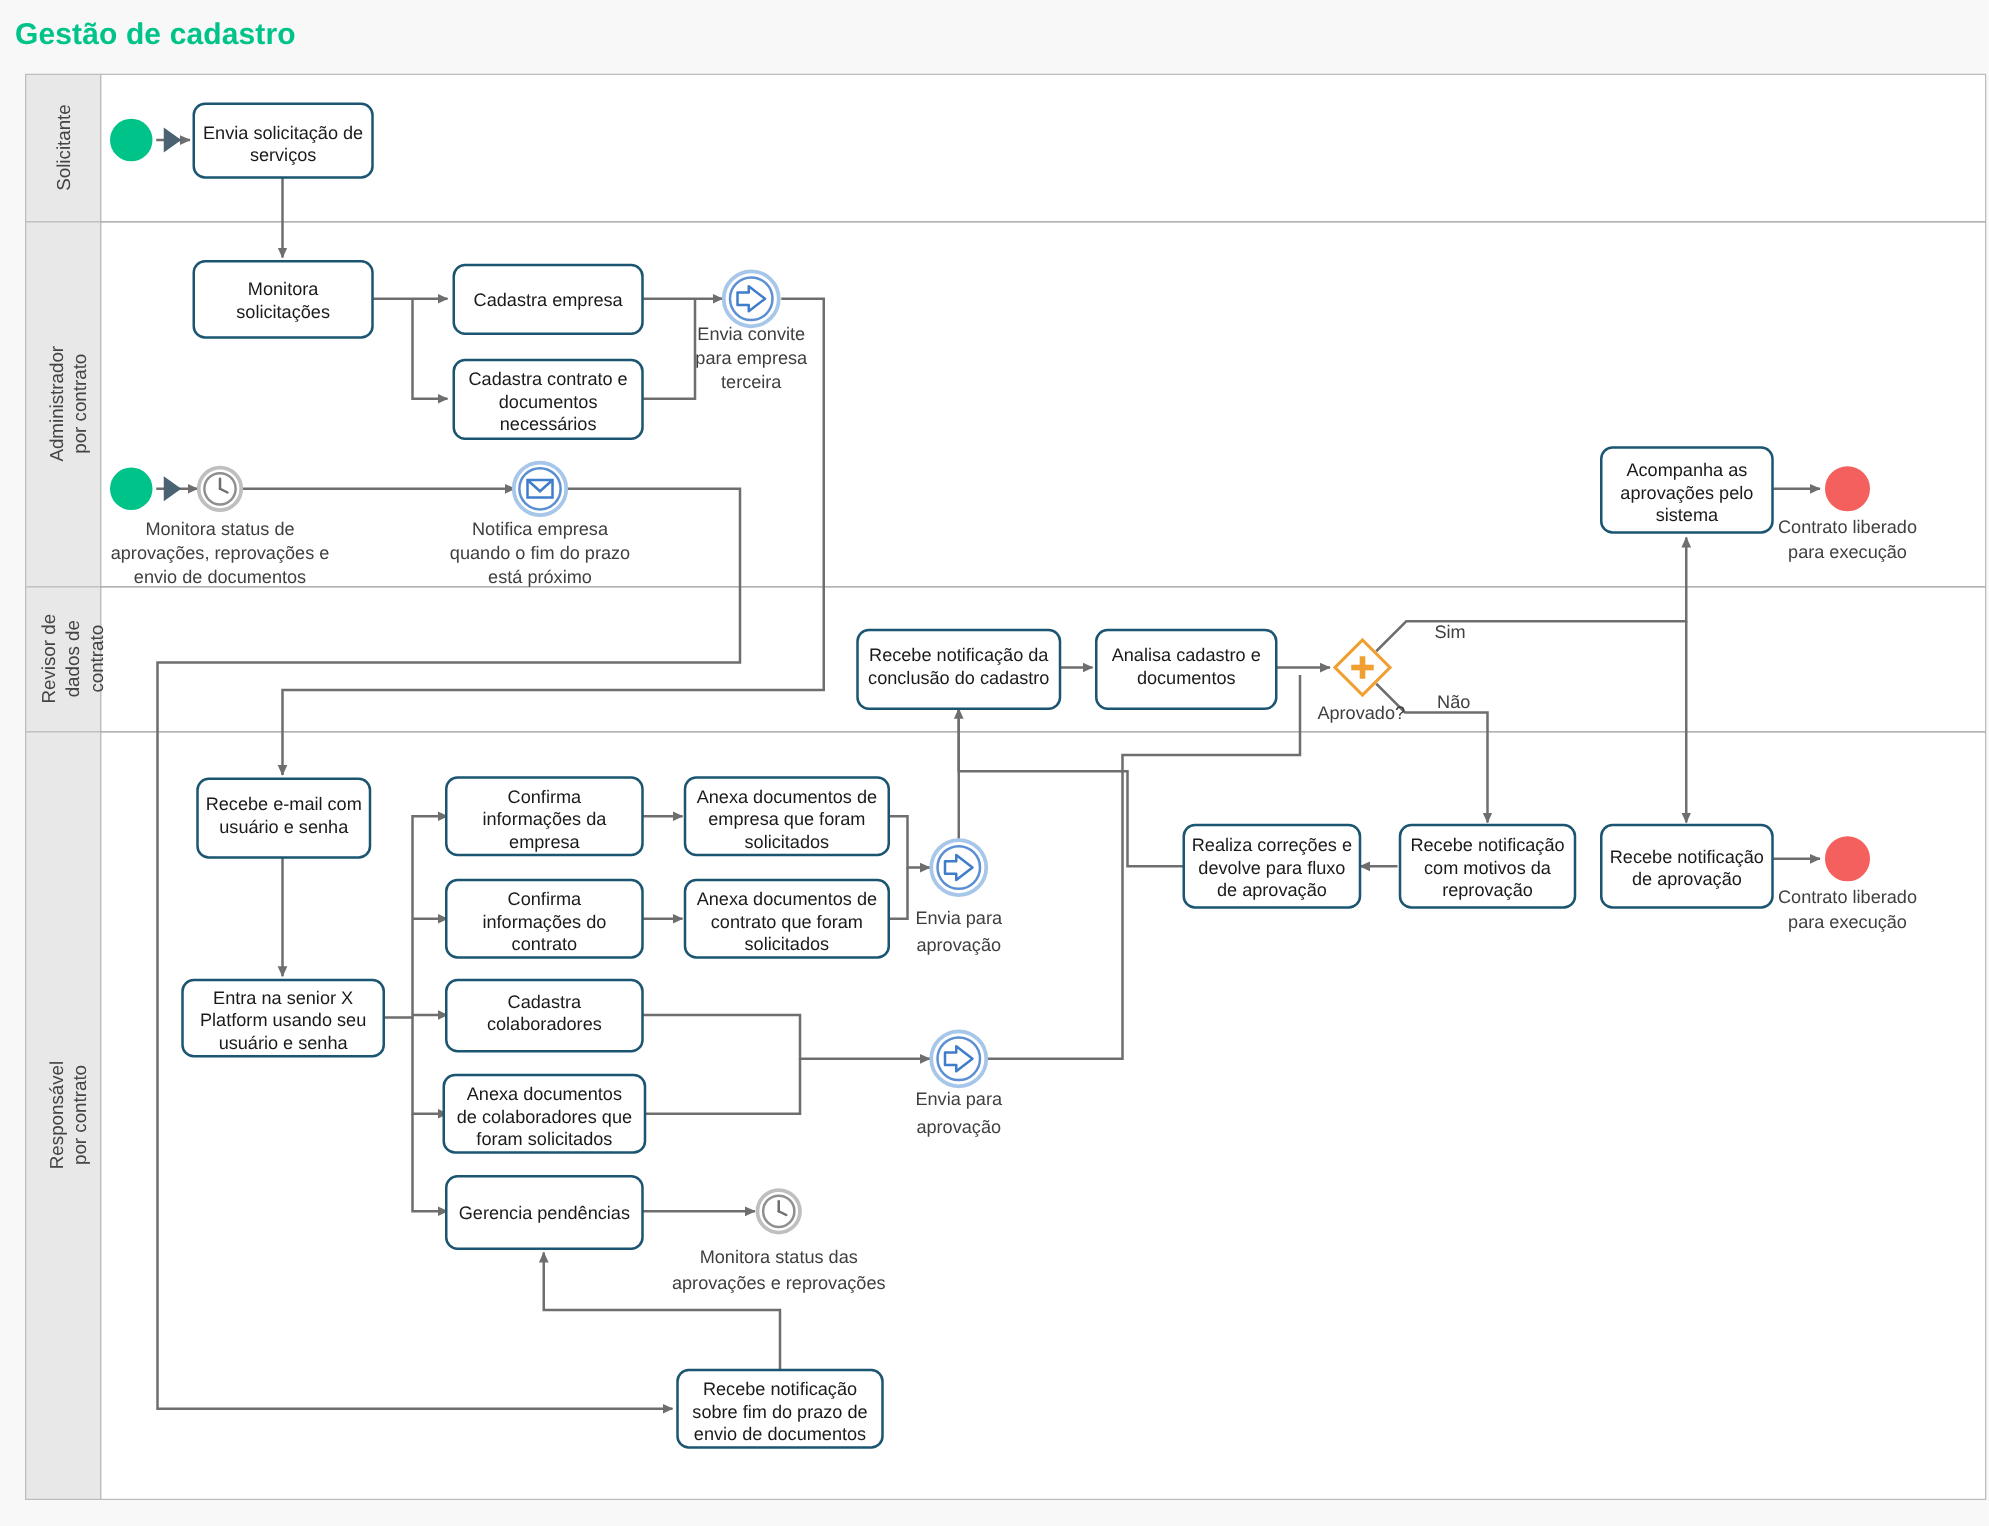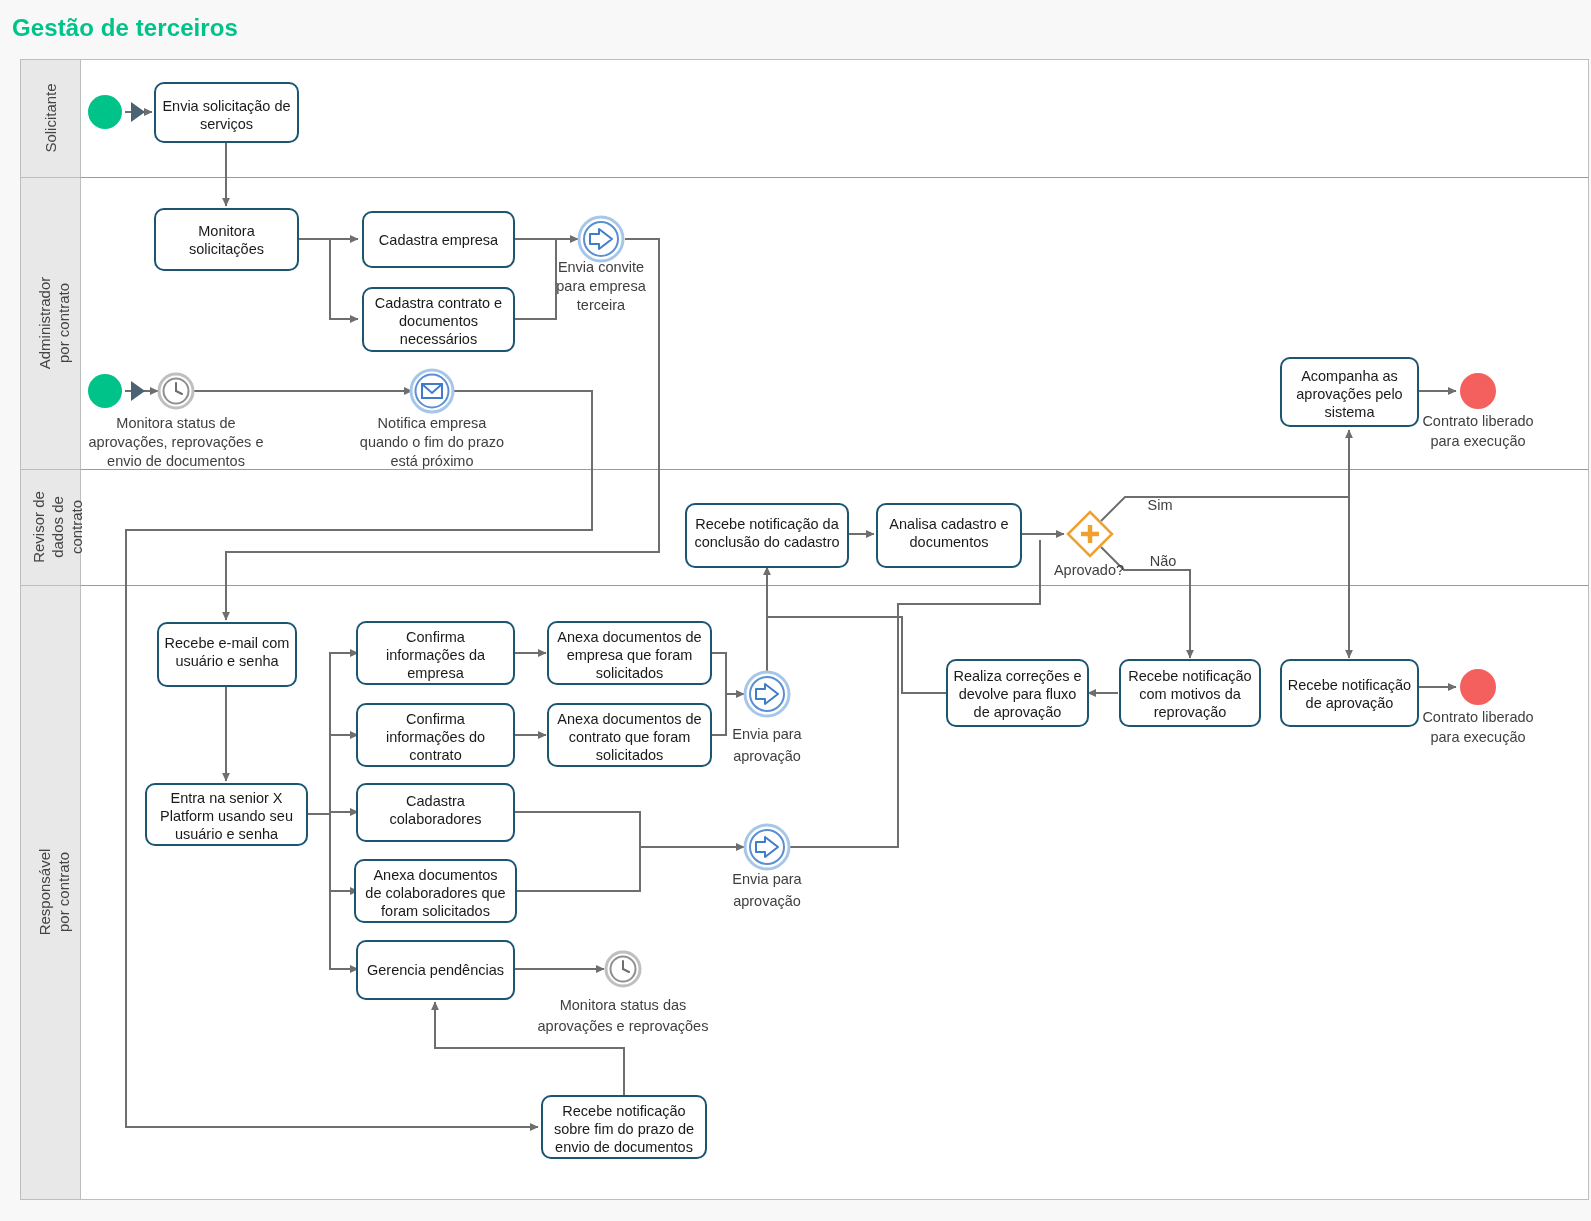--- a/index.html
+++ b/index.html
@@ -29,21 +29,21 @@
   }
   .task-rect{fill:#ffffff;stroke:#1b5571;stroke-width:2;}
   .lane-band{fill:#e8e8e8;stroke:#bdbdbd;stroke-width:1;}
   .lane-sep{stroke:#9a9a9a;stroke-width:1;}
   .pool-body{fill:#ffffff;stroke:#bdbdbd;stroke-width:1;}
   .conn{fill:none;stroke:#6e6e6e;stroke-width:2;}
 </style>
 </head>
 <body>
 
-<div id="page-title">Gestão de terceiros</div>
+<div id="page-title">Gestão de cadastro</div>
 
 <svg id="canvas" xmlns="http://www.w3.org/2000/svg" viewBox="0 0 1591 1221">
 
   <defs>
     <marker id="arrow" markerWidth="9" markerHeight="9" refX="8" refY="4.5" orient="auto" markerUnits="userSpaceOnUse">
       <path d="M0,0.6 L8.6,4.5 L0,8.4 z" fill="#6e6e6e"></path>
     </marker>
   </defs>
 
   <g>

